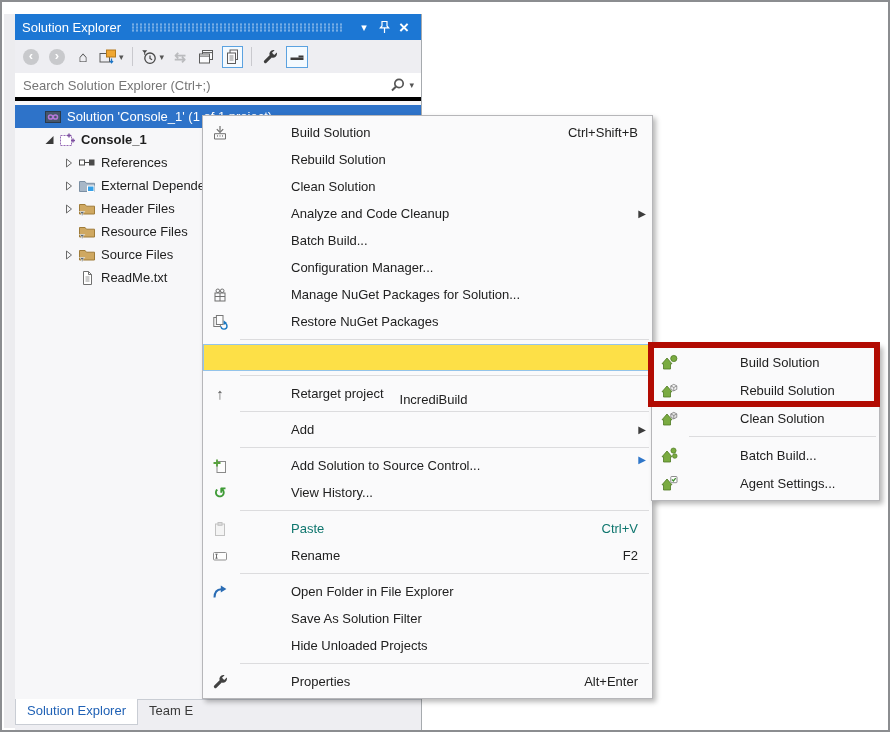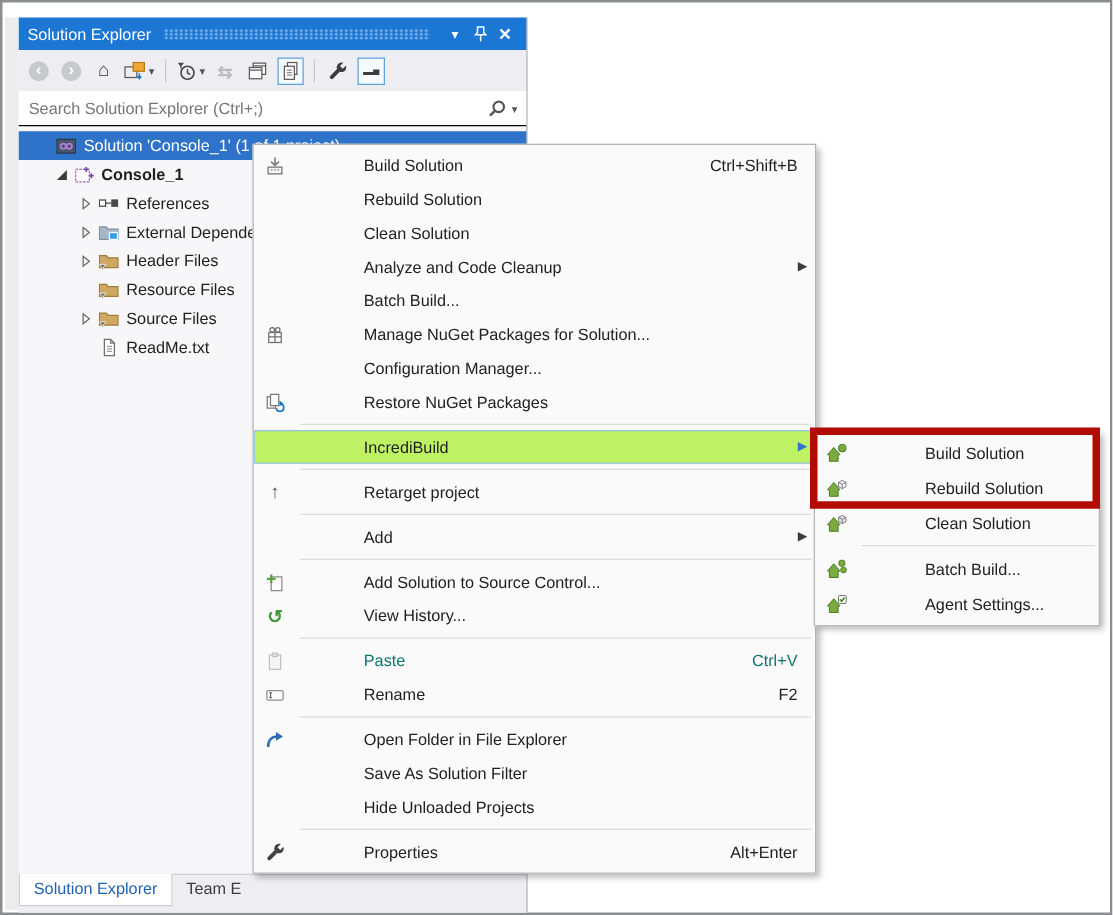--- a/index.html
+++ b/index.html
@@ -24,21 +24,21 @@
   .tbarbtn.close { font-size:17px; font-weight:bold; line-height:1; }
 
   .toolbar { height:33px; background:#eeeef2; display:flex; align-items:center; padding:0 6px; gap:6px; }
   .tbtn { height:22px; min-width:20px; display:flex; align-items:center; justify-content:center; gap:2px; }
   .tbtn.boxed { border:1px solid #5ba2e0; background:#f4faff; padding:0 2px; }
   .navcirc { width:16px; height:16px; border-radius:50%; background:#c8c9cc; color:#fff;
              font-size:13px; line-height:14px; text-align:center; font-weight:bold; }
   .tsep { width:1px; height:19px; background:#c9c9ce; margin:0 2px; }
   .caret { font-size:9px; color:#555; }
 
-  .searchrow { height:28px; background:#fff; border-bottom:1px solid #000000; display:flex;
+  .searchrow { height:28px; background:#fff; border-bottom:4px solid #000000; display:flex;
                align-items:center; padding:0 7px 0 8px; }
   .searchrow input { flex:1; border:none; outline:none; background:transparent; font-size:13px;
                color:#6f6f6f; font-family:"Liberation Sans", sans-serif; }
   .searchbtn { display:flex; align-items:center; gap:3px; }
 
   .tree { padding-top:4px; }
   .trow { display:flex; align-items:center; height:23px; font-size:13px; color:#1e1e1e; white-space:nowrap; }
   .trow.sel { background:#2e73c9; color:#fff; }
   .tsp0 { width:14px; min-width:14px; } .tsp1 { width:28px; min-width:28px; } .tsp2 { width:48px; min-width:48px; }
   .texp { width:13px; min-width:13px; display:flex; align-items:center; justify-content:center; }
@@ -55,21 +55,21 @@
           box-shadow:3px 3px 5px rgba(0,0,0,.28); padding:3px 0; font-size:13px; color:#212121; }
   .menu.main { left:200px; top:113px; width:451px; z-index:30; }
   .menu.sub  { left:649px; top:342px; width:229px; z-index:40; }
   .mrow { height:27px; display:flex; align-items:center;gap:48px; }
   .menu.sub .mrow { height:28px; }
   .micon { width:22px; min-width:22px; height:18px; margin-left:6px; display:flex;
            align-items:center; justify-content:center; }
   .mlabel { margin-left:12px; white-space:nowrap; }
   .mshort { margin-left:auto; padding-right:14px; }
   .marrow { margin-left:auto; padding-right:6px; color:#3c3c3c; font-size:10px; line-height:1; }
-  .mrow.hl { background:#bef264; box-shadow:inset 0 0 0 1px #94c4ea; }
+  .mrow.hl { background:#fde047; box-shadow:inset 0 0 0 1px #94c4ea;flex-direction:column; }
   .mrow.hl .marrow { color:#2f76c9; }
   .mrow.dis .mlabel, .mrow.dis .mshort { color:#0f766e; }
   .msep { height:1px; background:#dcdcde; margin:4px 3px 4px 37px; }
 
   .redbox { position:absolute; left:646px; top:340px; width:232px; height:65px;
             border:6px solid #b20b02; z-index:50; }
 
   .uarrow { font-size:15px; color:#5a5a5a; font-weight:bold; }
   .histglyph { font-size:15px; color:#3f9b37; font-weight:bold; }
   .syncglyph { font-size:14px; color:#babbbe; font-weight:bold; }
@@ -327,39 +327,39 @@
       <span class="mlabel">Analyze and Code Cleanup</span>
       <span class="marrow">▶</span>
     </div>
 
     <div class="mrow">
       <span class="micon"></span>
       <span class="mlabel">Batch Build...</span>
     </div>
 
     <div class="mrow">
+      <span class="micon"></span>
+      <span class="mlabel">Configuration Manager...</span>
+    </div>
+
+    <div class="mrow">
       <span class="micon">
         <svg width="16" height="16" viewBox="0 0 16 16">
             <g stroke="#6f6f6f" fill="none">
               <rect x="3" y="6" width="10" height="8"></rect>
               <path d="M8 6v8M3 9.5h10"></path>
               <circle cx="5.8" cy="3.8" r="1.8"></circle>
               <circle cx="10.2" cy="3.8" r="1.8"></circle>
             </g>
           </svg>
       </span>
       <span class="mlabel">Manage NuGet Packages for Solution...</span>
     </div>
 
     <div class="mrow">
-      <span class="micon"></span>
-      <span class="mlabel">Configuration Manager...</span>
-    </div>
-
-    <div class="mrow">
       <span class="micon">
         <svg width="16" height="16" viewBox="0 0 16 16">
             <rect x="1.8" y="3.5" width="6.6" height="9" fill="#fdfdfd" stroke="#787878"></rect>
             <rect x="4.4" y="1.5" width="6.6" height="9" fill="#fdfdfd" stroke="#787878"></rect>
             <path d="M9 12.5a3 3 0 1 0 3-3.4" fill="none" stroke="#1877c2" stroke-width="1.4"></path>
             <polygon points="11.6,6.3 15,9 11.6,11" fill="#1877c2"></polygon>
           </svg>
       </span>
       <span class="mlabel">Restore NuGet Packages</span>
     </div>

